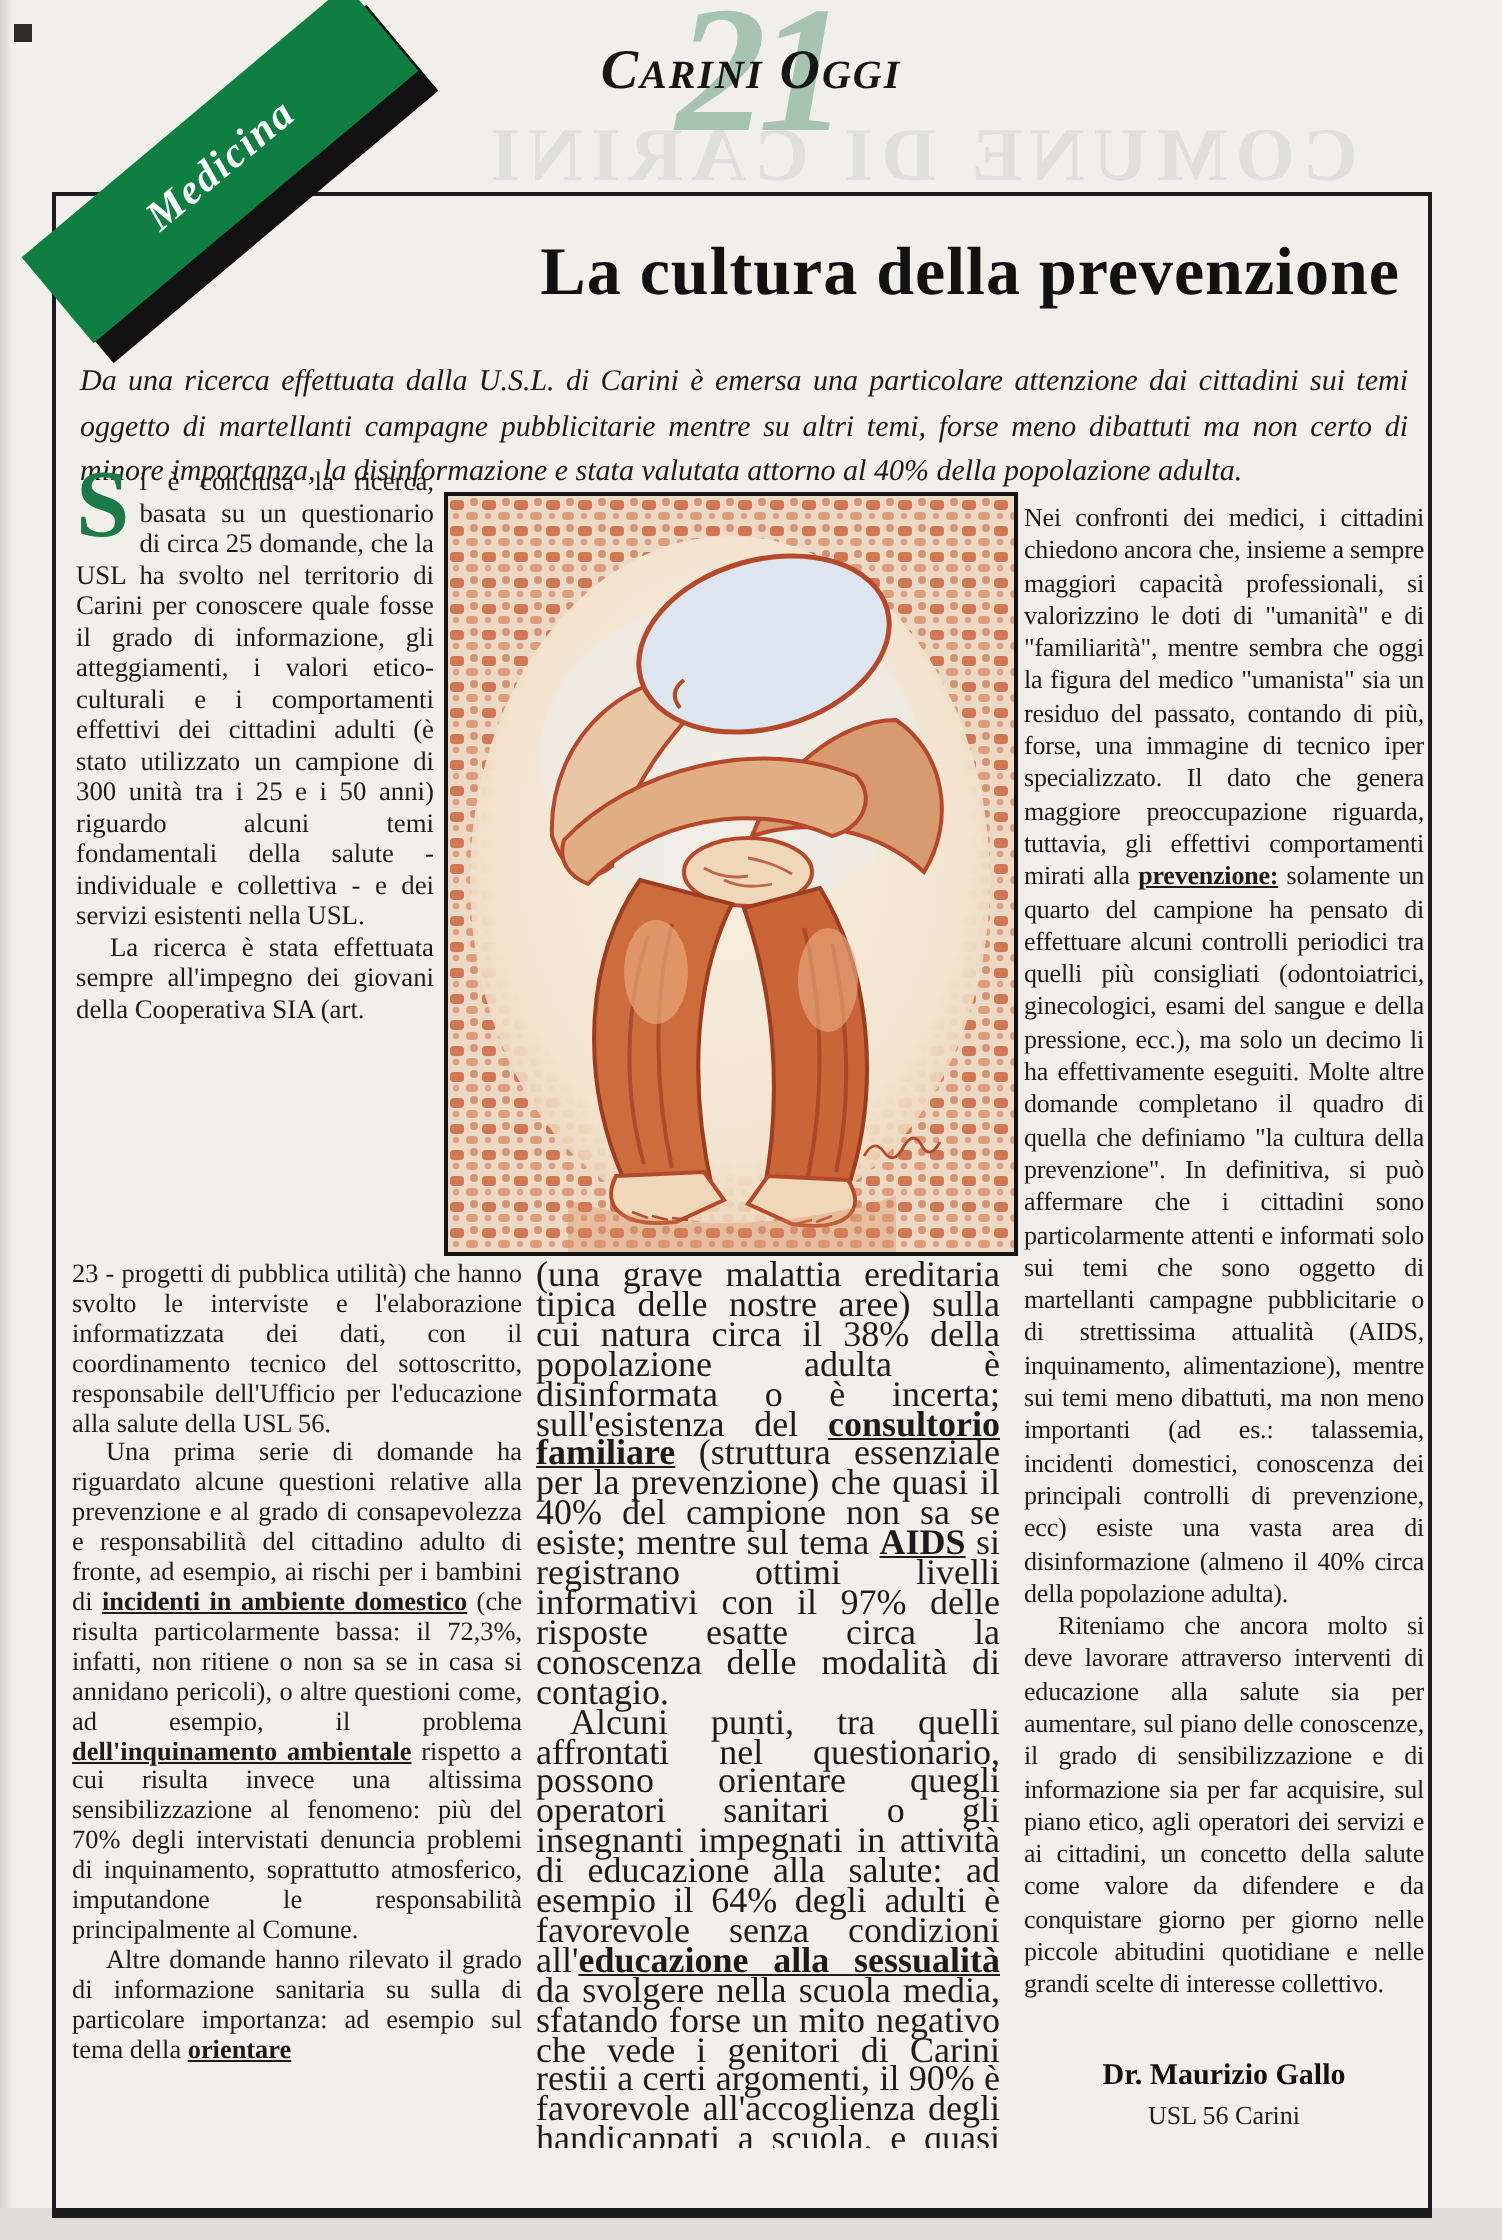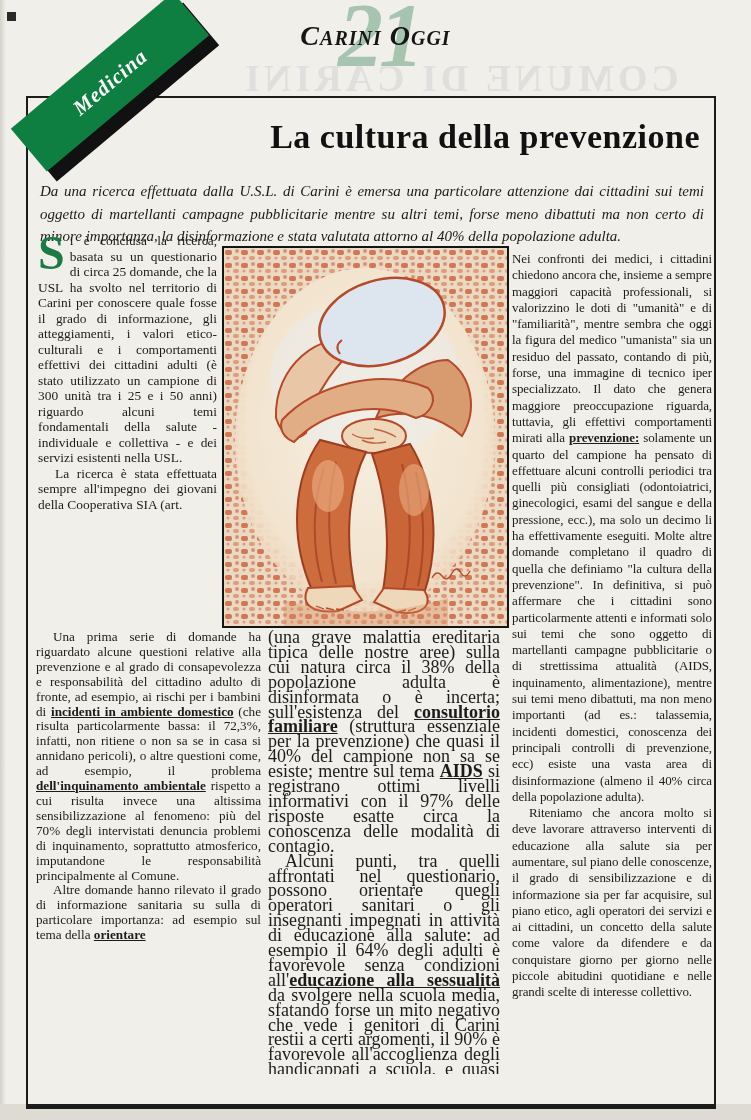--- a/index.html
+++ b/index.html
@@ -77,32 +77,37 @@
     <div class="ribbon">
       <span>Medicina</span>
     </div>
   </div>
 
   <div class="col col-left-top">
       <p><span class="dropcap">S</span><span>i è conclusa la ricerca, basata su un questionario di circa 25 domande, che la USL ha svolto nel territorio di Carini per conoscere quale fosse il grado di informazione, gli atteggiamenti, i valori etico-culturali e i comportamenti effettivi dei cittadini adulti (è stato utilizzato un campione di 300 unità tra i 25 e i 50 anni) riguardo alcuni temi fondamentali della salute - individuale e collettiva - e dei servizi esistenti nella USL.</span></p>
       <p class="indent"><span>La ricerca è stata effettuata sempre all'impegno dei giovani della Cooperativa SIA (art.</span></p>
     </div>
   <div class="col col-left-bottom">
+      <p><span>23 - progetti di pubblica utilità) che hanno svolto le interviste e l'elaborazione informatizzata dei dati, con il coordinamento tecnico del sottoscritto, responsabile dell'Ufficio per l'educazione alla salute della USL 56.</span></p>
       <p class="indent"><span>Una prima serie di domande ha riguardato alcune questioni relative alla prevenzione e al grado di consapevolezza e responsabilità del cittadino adulto di fronte, ad esempio, ai rischi per i bambini di </span><span class="b">incidenti in ambiente domestico</span><span> (che risulta particolarmente bassa: il 72,3%, infatti, non ritiene o non sa se in casa si annidano pericoli), o altre questioni come, ad esempio, il problema </span><span class="b">dell'inquinamento ambientale</span><span> rispetto a cui risulta invece una altissima sensibilizzazione al fenomeno: più del 70% degli intervistati denuncia problemi di inquinamento, soprattutto atmosferico, imputandone le responsabilità principalmente al Comune.</span></p>
       <p class="indent"><span>Altre domande hanno rilevato il grado di informazione sanitaria su sulla di particolare importanza: ad esempio sul tema della </span><span class="b">orientare</span></p>
     </div>
   <div class="col col-middle">
       <p><span>(una grave malattia ereditaria tipica delle nostre aree) sulla cui natura circa il 38% della popolazione adulta è disinformata o è incerta; sull'esistenza del </span><span class="b">consultorio familiare</span><span> (struttura essenziale per la prevenzione) che quasi il 40% del campione non sa se esiste; mentre sul tema </span><span class="b">AIDS</span><span> si registrano ottimi livelli informativi con il 97% delle risposte esatte circa la conoscenza delle modalità di contagio.</span></p>
       <p class="indent"><span>Alcuni punti, tra quelli affrontati nel questionario, possono orientare quegli operatori sanitari o gli insegnanti impegnati in attività di educazione alla salute: ad esempio il 64% degli adulti è favorevole senza condizioni all'</span><span class="b">educazione alla sessualità</span><span> da svolgere nella scuola media, sfatando forse un mito negativo che vede i genitori di Carini restii a certi argomenti, il 90% è favorevole all'accoglienza degli handicappati a scuola, e quasi altrettanti ammettono che </span><span class="b">l'alimentazione</span><span> nelle nostre famiglie è squilibrata e da correggere. Infine risulta che il 73% degli adulti non ha mai donato sangue.</span></p>
     </div>
   <div class="col col-right">
       <p><span>Nei confronti dei medici, i cittadini chiedono ancora che, insieme a sempre maggiori capacità professionali, si valorizzino le doti di "umanità" e di "familiarità", mentre sembra che oggi la figura del medico "umanista" sia un residuo del passato, contando di più, forse, una immagine di tecnico iper specializzato. Il dato che genera maggiore preoccupazione riguarda, tuttavia, gli effettivi comportamenti mirati alla </span><span class="b">prevenzione:</span><span> solamente un quarto del campione ha pensato di effettuare alcuni controlli periodici tra quelli più consigliati (odontoiatrici, ginecologici, esami del sangue e della pressione, ecc.), ma solo un decimo li ha effettivamente eseguiti. Molte altre domande completano il quadro di quella che definiamo "la cultura della prevenzione". In definitiva, si può affermare che i cittadini sono particolarmente attenti e informati solo sui temi che sono oggetto di martellanti campagne pubblicitarie o di strettissima attualità (AIDS, inquinamento, alimentazione), mentre sui temi meno dibattuti, ma non meno importanti (ad es.: talassemia, incidenti domestici, conoscenza dei principali controlli di prevenzione, ecc) esiste una vasta area di disinformazione (almeno il 40% circa della popolazione adulta).</span></p>
       <p class="indent"><span>Riteniamo che ancora molto si deve lavorare attraverso interventi di educazione alla salute sia per aumentare, sul piano delle conoscenze, il grado di sensibilizzazione e di informazione sia per far acquisire, sul piano etico, agli operatori dei servizi e ai cittadini, un concetto della salute come valore da difendere e da conquistare giorno per giorno nelle piccole abitudini quotidiane e nelle grandi scelte di interesse collettivo.</span></p>
     </div>
 
+  <div class="sig">
+    <div class="sig-name">Dr. Maurizio Gallo</div>
+    <div class="sig-org">USL 56 Carini</div>
+  </div>
 
   <div class="illu">
     <svg width="283" height="378" viewBox="0 0 283 378" xmlns="http://www.w3.org/2000/svg">
       <defs>
         <pattern id="mottle" width="16" height="13" patternUnits="userSpaceOnUse">
           <rect width="16" height="13" fill="#ecd9c4"></rect>
           <rect x="1" y="2" width="7" height="5" rx="2" fill="#c8572e" opacity="0.75"></rect>
           <rect x="9" y="8" width="6" height="4" rx="2" fill="#d4744b" opacity="0.6"></rect>
           <circle cx="13" cy="3" r="2" fill="#b94d28" opacity="0.5"></circle>
           <circle cx="4" cy="10" r="1.6" fill="#c8572e" opacity="0.45"></circle>

